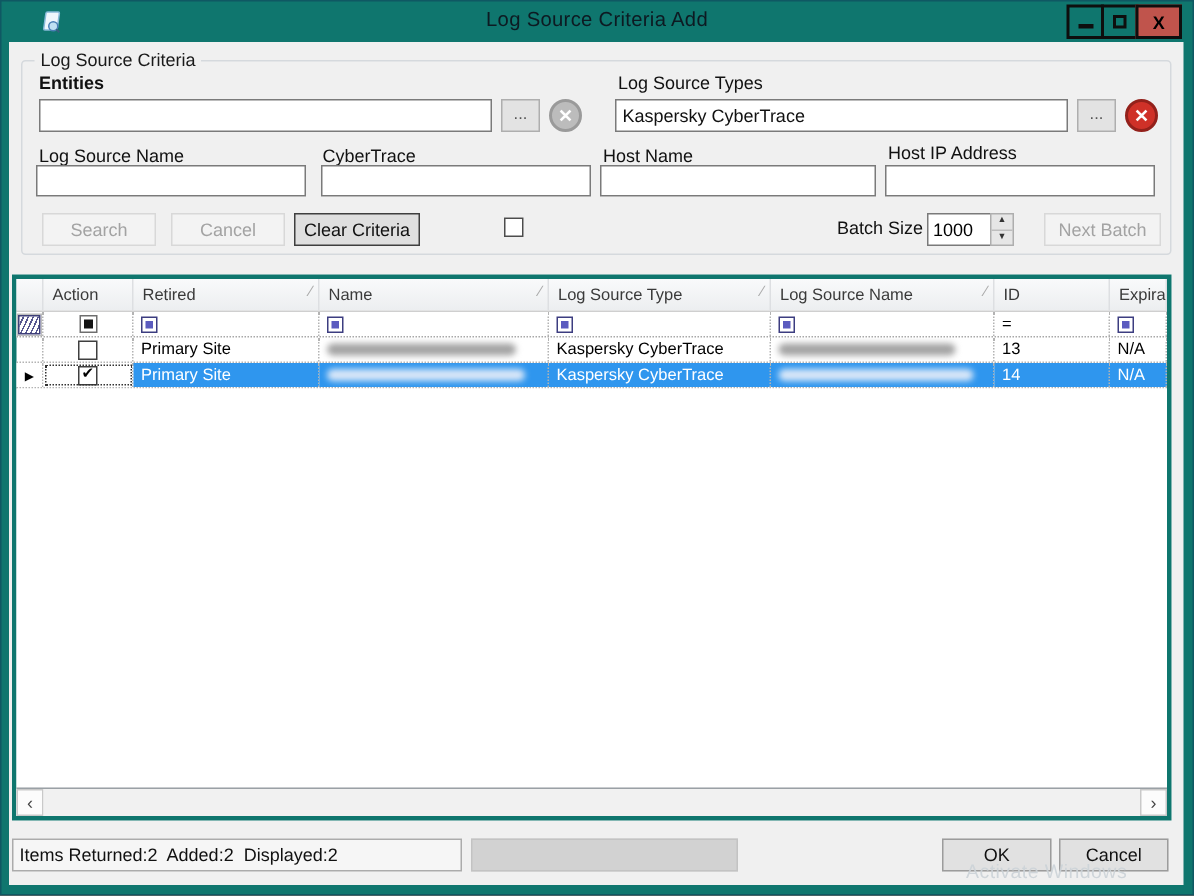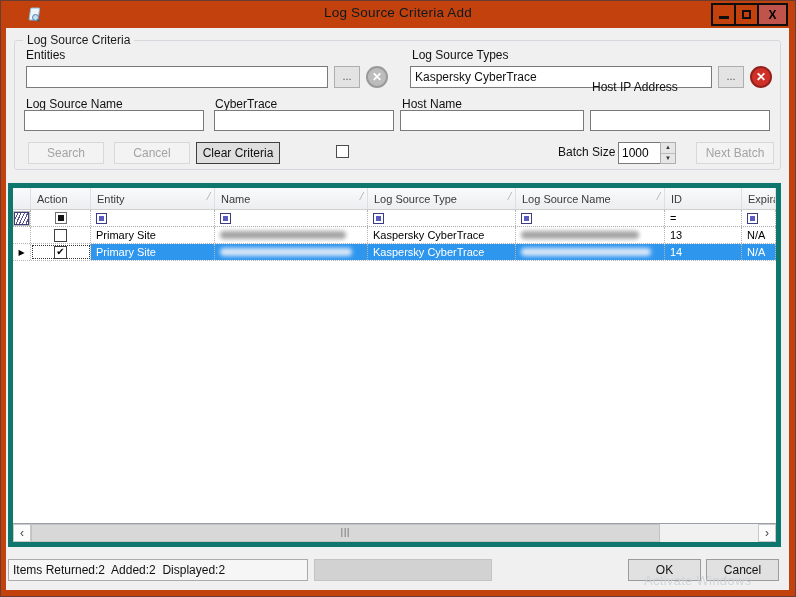--- a/index.html
+++ b/index.html
@@ -1,19 +1,19 @@
 <!DOCTYPE html>
 <html><head>
 <meta charset="utf-8">
 <style>
   * { box-sizing: border-box; margin: 0; padding: 0; }
   html,body { background:#333; }
   .window {
     position: relative; width: 796px; height: 597px;
-    background: #c2410c; overflow: hidden;
+    background: #0f766e; overflow: hidden;
     font-family: "Liberation Sans", sans-serif;
     box-shadow: inset 0 0 0 1px rgba(16,58,88,.5);
   }
   
   .titlebar { position:absolute; top:0; left:0; right:0; height:28px; }
   .win-icon { position:absolute; left:26px; top:6px; }
   .title { position:absolute; left:0; right:0; top:5px; text-align:center;
     font-size:13.5px; color:#0d1a22; letter-spacing:.2px; }
   .winbtns { position:absolute; right:8px; top:3px; display:flex; height:23px; }
   .winbtn { width:25px; height:23px; border:2px solid #0e0e0e; margin-left:-2px;
@@ -44,21 +44,21 @@
   .btn.default { border-color:#3f3f3f; background:#dfdfdf; }
   .cbx { position:absolute; width:13px; height:13px; border:1px solid #4c4c4c; background:#fff; }
   .spin { position:absolute; display:flex; height:22px; }
   .spin input { width:42px; height:22px; border:1px solid #7a7a7a; border-right:none;
     font-family:"Liberation Sans",sans-serif; font-size:12px; padding:0 3px; }
   .spin .arrows { width:16px; display:flex; flex-direction:column; border:1px solid #aeaeae; background:#e6e6e6; }
   .spin .arrows span { flex:1; font-size:6px; line-height:9px; text-align:center; color:#333; }
   .spin .arrows span:first-child { border-bottom:1px solid #bdbdbd; }
   
   .grid { position:absolute; left:2px; top:155px; width:773px; height:364px;
-    background:#fff; border:5px solid #0f766e; display:flex; flex-direction:column; font-size:11px; }
+    background:#fff; border:3px solid #0f766e; display:flex; flex-direction:column; font-size:11px; }
   .g-row { display:flex; flex-shrink:0; }
   .g-head { height:22px; background:linear-gradient(#f9fafb,#eceef0); border-bottom:1px solid #cfcfcf; color:#3a3a3a; }
   .g-head .cell { display:flex; align-items:center; padding-left:6px; border-right:1px solid #dddfe2;
     position:relative; overflow:hidden; white-space:nowrap; }
   .sortg { position:absolute; right:4px; top:3px; color:#a9a9a9; font-size:10px; }
   .g-filter { height:17px; background:#fff; border-bottom:1px dotted #a8a8a8; }
   .g-filter .cell, .g-data .cell { display:flex; align-items:center; padding-left:5px;
     border-right:1px dotted #b3b3b3; overflow:hidden; white-space:nowrap; }
   .g-data { height:17px; border-bottom:1px dotted #b3b3b3; color:#000; }
   .g-data.selected .cell { background:#2f96ee; color:#fff; }
@@ -125,37 +125,37 @@
       <div class="winbtn close">X</div>
     </div>
   </div>
 
   <div class="client">
 
     <div class="groupbox">
       <span class="legend">Log Source Criteria</span>
     </div>
 
-    <span class="lbl" style="left:20px; top:20px;">Entities</span>
+    <span class="lbl" style="left:20px; top:20px;font-weight:bold;">Entities</span>
     <input class="tbox" style="left: 20px; top: 38px; width: 302px;" value="">
     <div class="browse" style="left:328px; top:38px;">...</div>
     <div class="circlebtn gray" style="left:360px; top:38px;">✕</div>
 
     <span class="lbl" style="left:406px; top:20px;">Log Source Types</span>
     <input class="tbox" style="left: 404px; top: 38px; width: 302px;" value="Kaspersky CyberTrace">
     <div class="browse" style="left:712px; top:38px;">...</div>
     <div class="circlebtn red" style="left:744px; top:38px;">✕</div>
 
     <span class="lbl" style="left:20px; top:69px;">Log Source Name</span>
     <input class="tbox" style="left: 18px; top: 82px; width: 180px; height: 21px;" value="">
     <span class="lbl" style="left:209px; top:69px;">CyberTrace</span>
     <input class="tbox" style="left: 208px; top: 82px; width: 180px; height: 21px;" value="">
     <span class="lbl" style="left:396px; top:69px;text-align:right;">Host Name</span>
     <input class="tbox" style="left: 394px; top: 82px; width: 184px; height: 21px;" value="">
-    <span class="lbl" style="left:586px; top:52px;text-align:center;">Host IP Address</span>
+    <span class="lbl" style="left:586px; top:67px;text-align:center;">Host IP Address</span>
     <input class="tbox" style="left: 584px; top: 82px; width: 180px; height: 21px;" value="">
 
     <div class="btn disabled" style="left:22px; top:114px; width:76px;">Search</div>
     <div class="btn disabled" style="left:108px; top:114px; width:76px;">Cancel</div>
     <div class="btn default" style="left:190px; top:114px; width:84px;">Clear Criteria</div>
     <span class="cbx" style="left:330px; top:117px;"></span>
     <span class="lbl" style="left:552px; top:117px;">Batch Size</span>
     <div class="spin" style="left:612px; top:114px;">
       <input value="1000" style="">
       <div class="arrows">
@@ -165,21 +165,21 @@
     </div>
     <div class="btn disabled" style="left:690px; top:114px; width:78px;">Next Batch</div>
 
     <div class="grid">
       <div class="g-row g-head">
         <div class="cell c-corner"></div>
         <div class="cell c-action">
             <span>Action</span>
           </div>
         <div class="cell c-entity">
-            <span>Entity</span>
+            <span>Retired</span>
             <span class="sortg">⁄</span>
           </div>
         <div class="cell c-host">
             <span>Name</span>
             <span class="sortg">⁄</span>
           </div>
         <div class="cell c-lst">
             <span>Log Source Type</span>
             <span class="sortg">⁄</span>
           </div>
@@ -271,23 +271,20 @@
           </div>
         <div class="cell c-exp">
             <span>N/A</span>
           </div>
       </div>
 
       <div class="g-fill"></div>
 
       <div class="hscroll">
         <div class="hs-arrow">‹</div>
-        <div class="hs-thumb">
-            <span class="hs-grip">III</span>
-          </div>
         <div class="hs-track"></div>
         <div class="hs-arrow">›</div>
       </div>
     </div>
 
     <div class="statusbox">Items Returned:2  Added:2  Displayed:2</div>
     <div class="progress"></div>
     <div class="btn ok">OK</div>
     <div class="btn fcancel">Cancel</div>
   </div>

